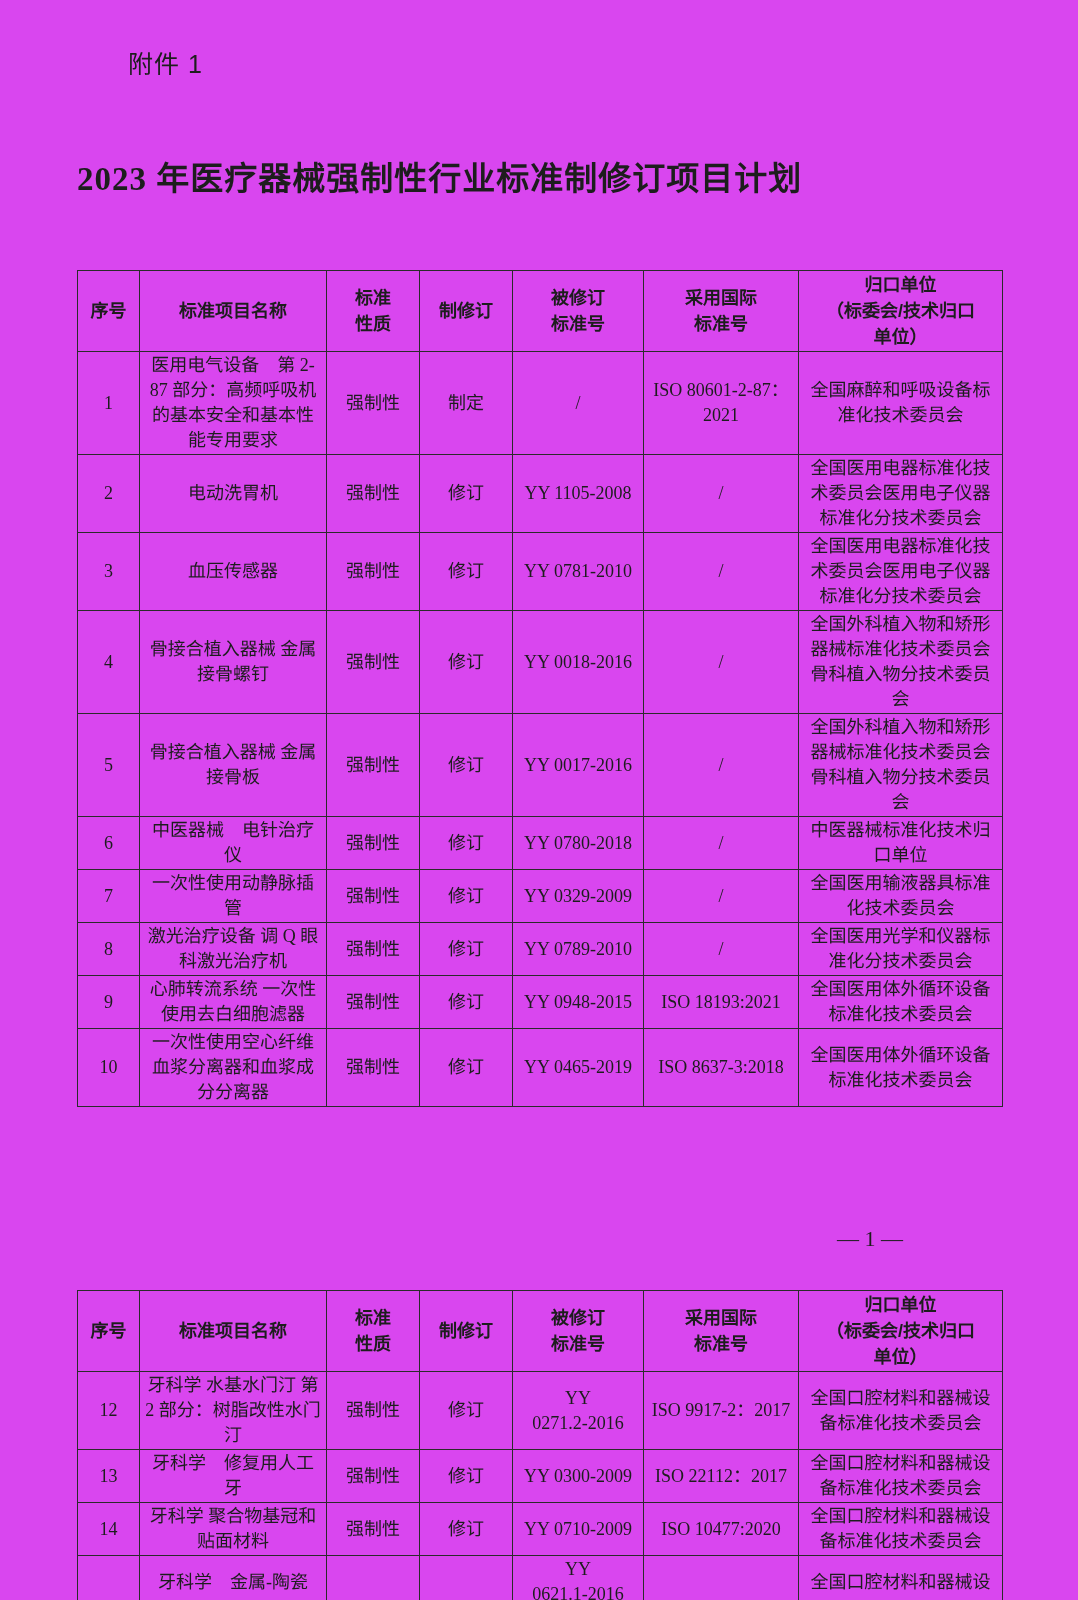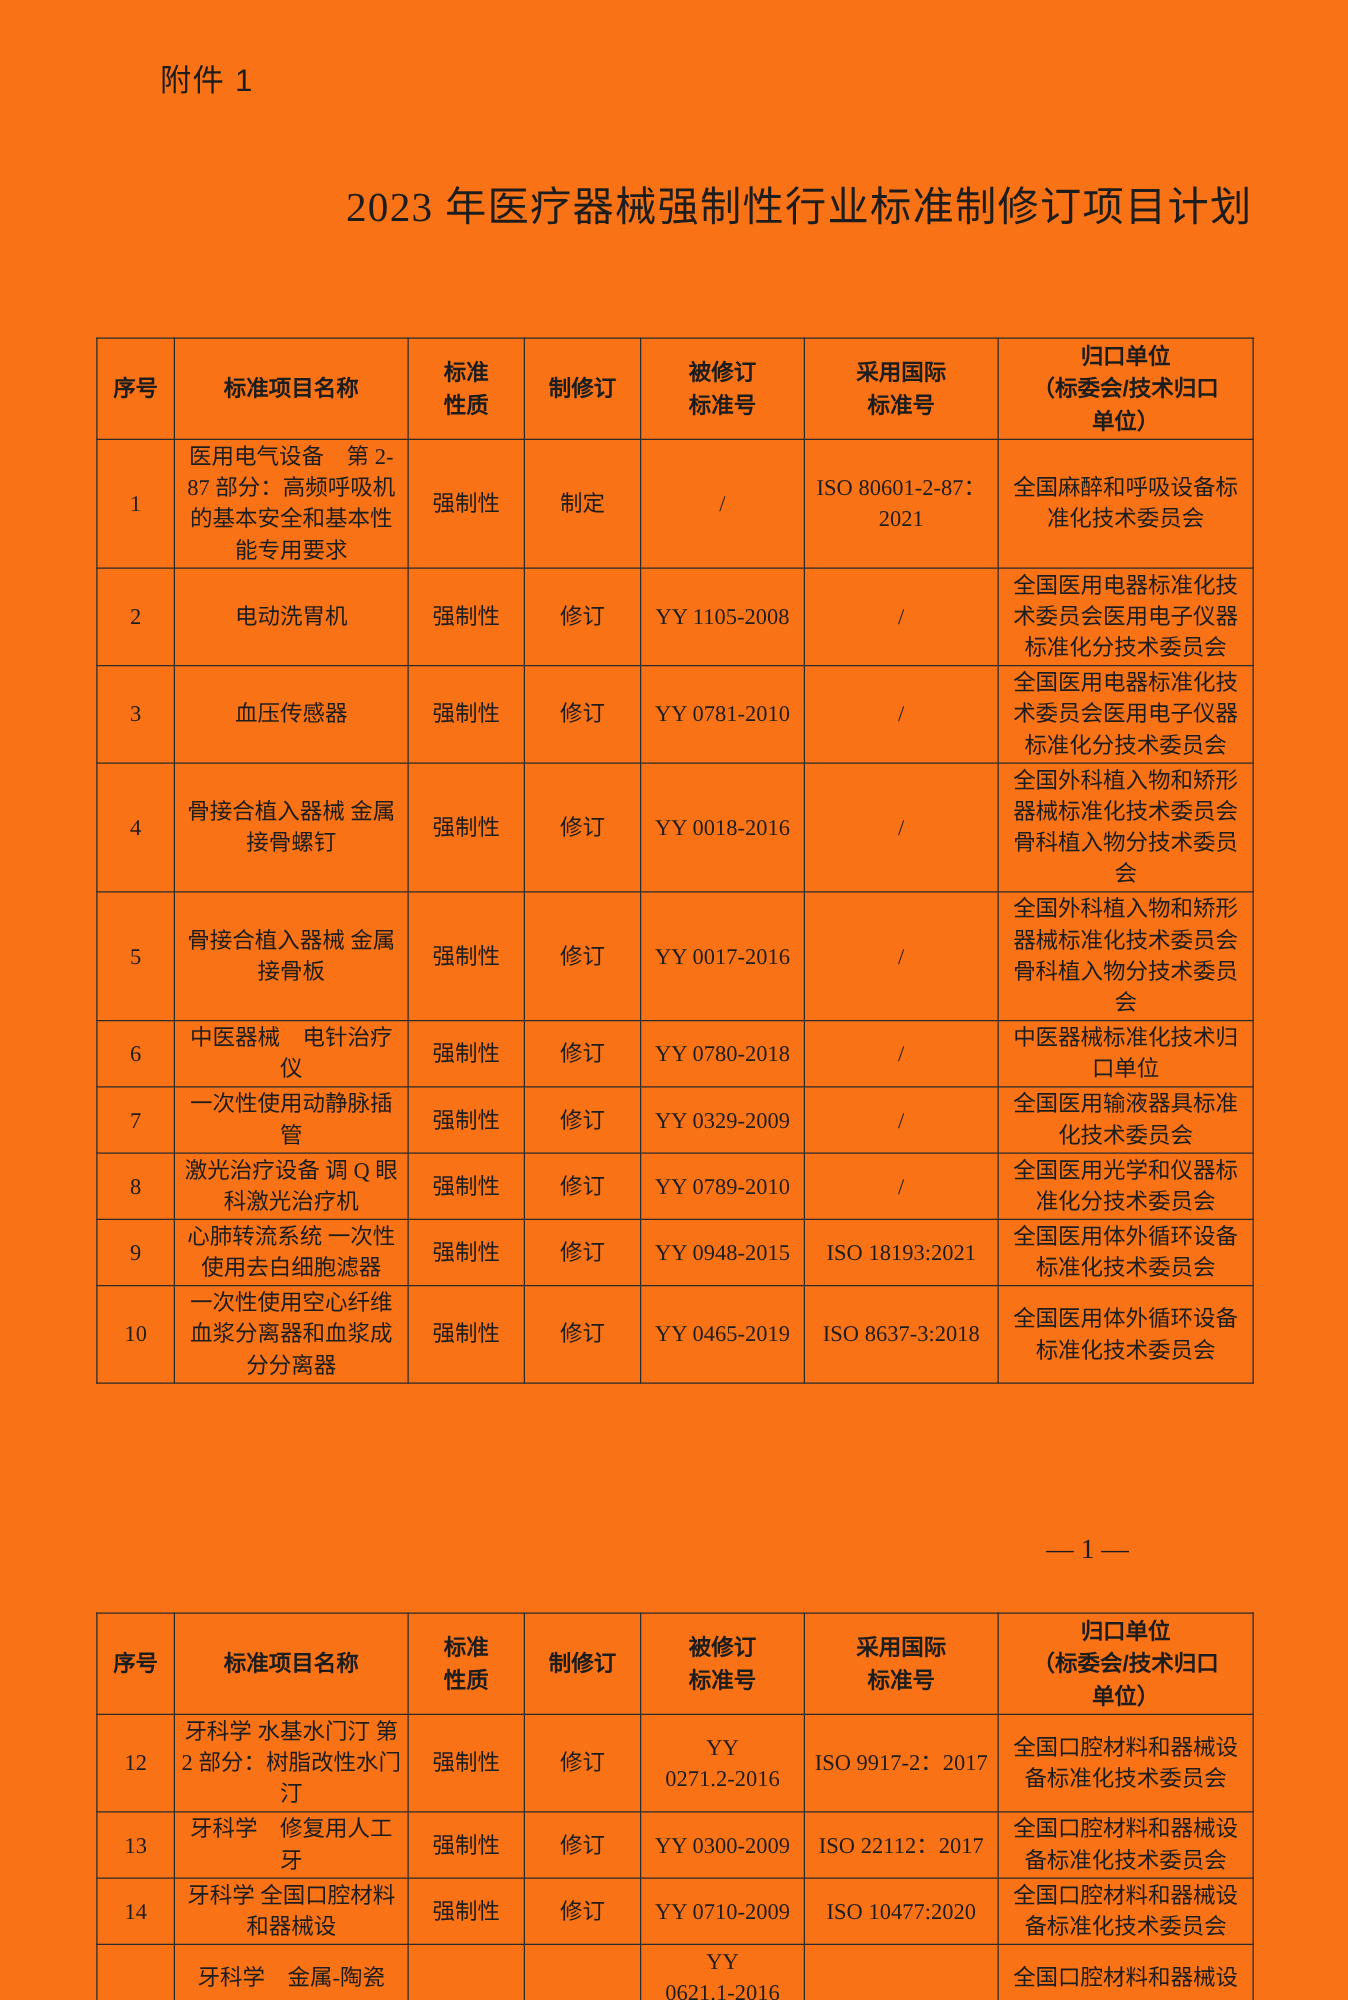--- a/index.html
+++ b/index.html
@@ -1,41 +1,41 @@
 <!DOCTYPE html>
 <html lang="zh-CN"><head>
 <meta charset="utf-8">
 <style>
   * { margin: 0; padding: 0; box-sizing: border-box; }
   html, body { background: #ffffff; }
   .page {
     position: relative;
     width: 1078px;
     height: 1600px;
-    background: #f97316;
+    background: #d946ef;
     overflow: hidden;
     color: #1d1d1d;
     font-family: "Liberation Serif", "DejaVu Serif", serif;
   }
   .attachment {
     position: absolute;
     left: 128px;
     top: 44px;
     font-family: "Liberation Sans", "DejaVu Sans", sans-serif;
     font-size: 25px;
     letter-spacing: 1px;
   }
   .doc-title {
     position: absolute;
     left: 77px;
-    top: 139px;
+    top: 152px;
     width: 925px;
-    text-align: right;
+    text-align: left;
     font-size: 33px;
-    font-weight: normal;
+    font-weight: bold;
     letter-spacing: 1px;
     white-space: nowrap;
   }
   table.std-table {
     position: absolute;
     left: 77px;
     width: 925px;
     border-collapse: collapse;
     table-layout: fixed;
   }
@@ -253,21 +253,21 @@
           <td>牙科学　修复用人工牙</td>
           <td>强制性</td>
           <td>修订</td>
           <td>YY 0300-2009</td>
           <td>ISO 22112：2017</td>
           <td>全国口腔材料和器械设备标准化技术委员会</td>
         </tr>
 
         <tr>
           <td>14</td>
-          <td>牙科学 全国口腔材料和器械设</td>
+          <td>牙科学 聚合物基冠和贴面材料</td>
           <td>强制性</td>
           <td>修订</td>
           <td>YY 0710-2009</td>
           <td>ISO 10477:2020</td>
           <td>全国口腔材料和器械设备标准化技术委员会</td>
         </tr>
 
         <tr>
           <td></td>
           <td>牙科学　金属-陶瓷</td>

